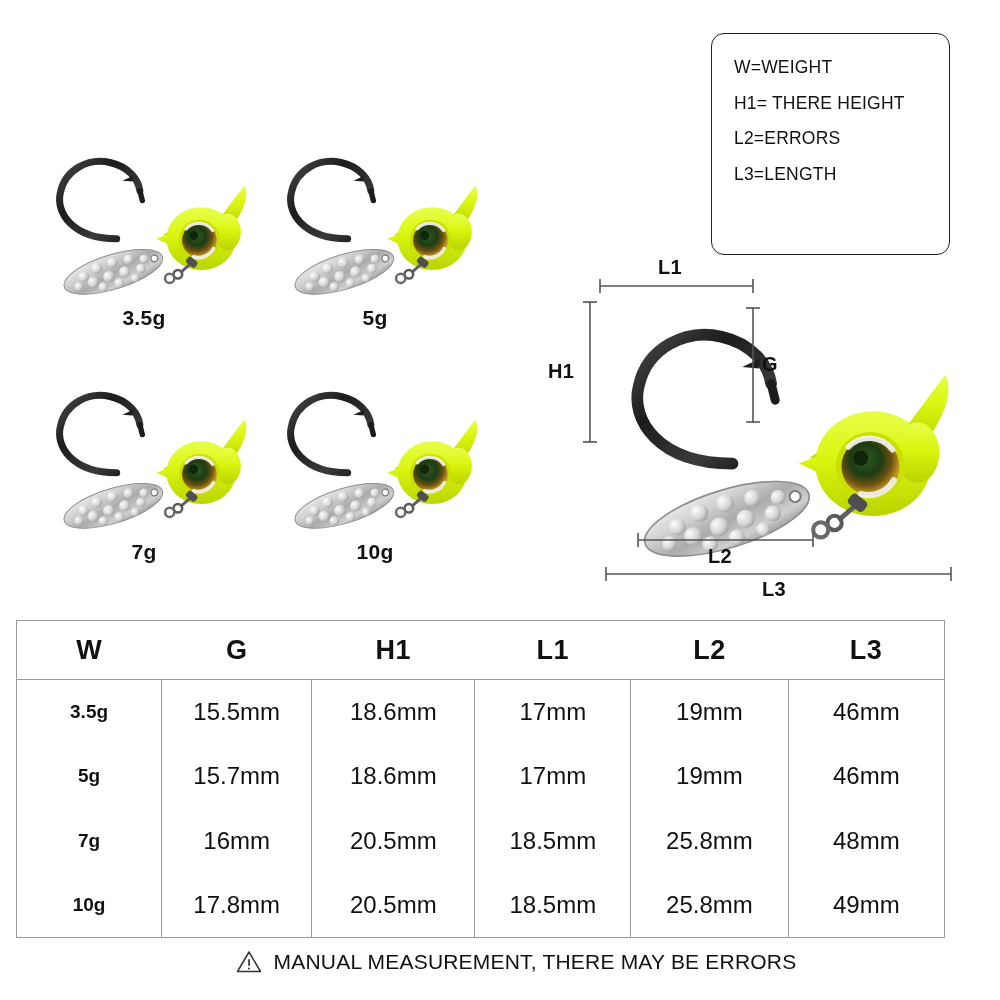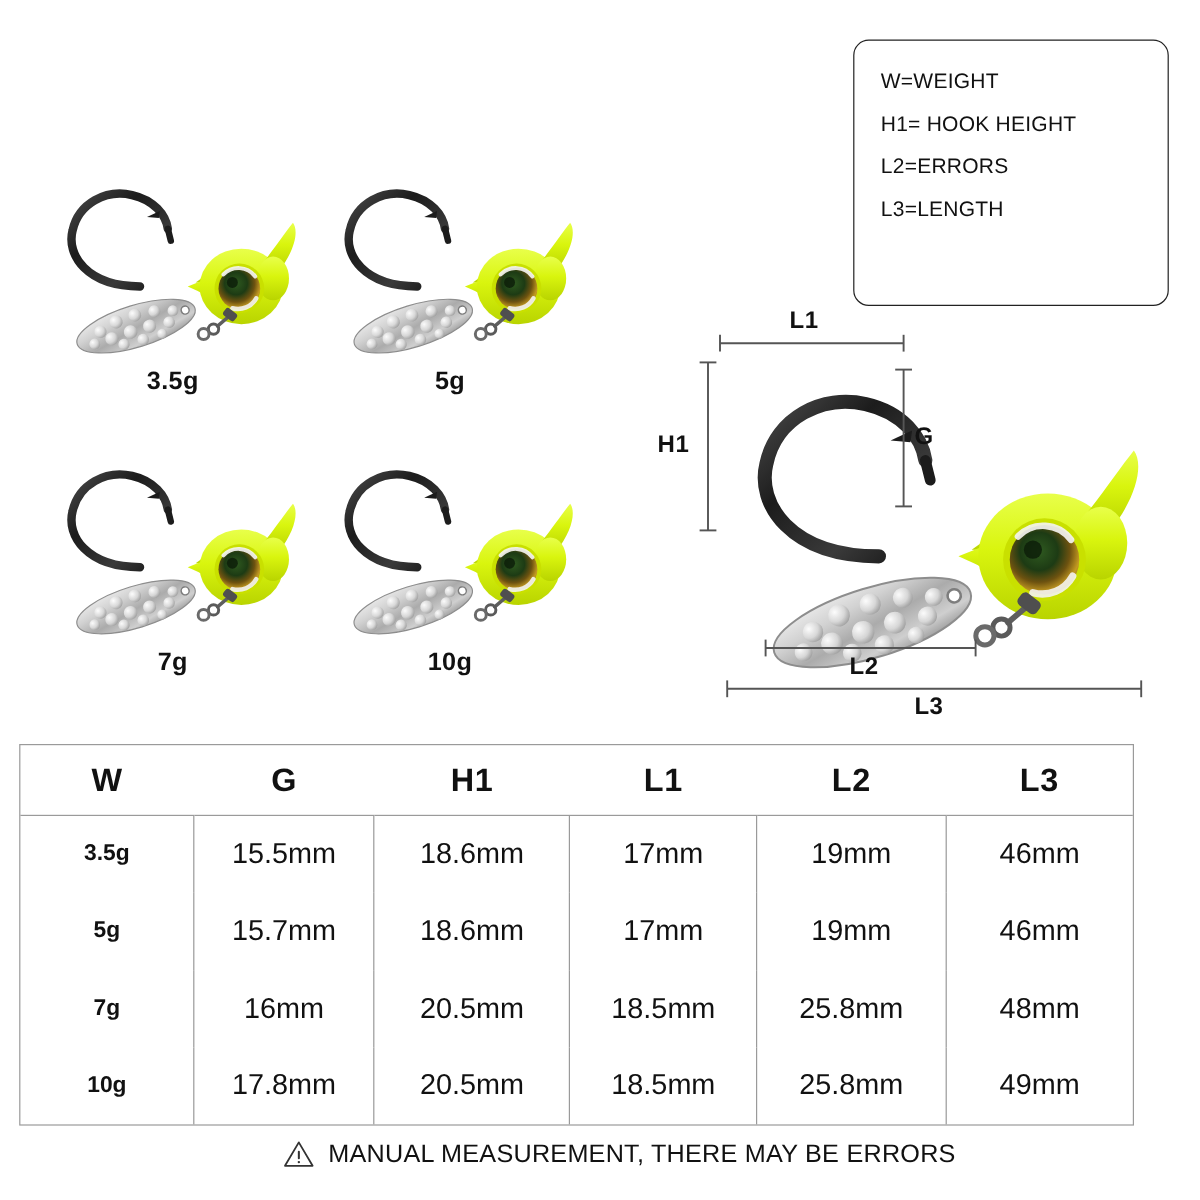--- a/index.html
+++ b/index.html
@@ -8,21 +8,21 @@
     background:#ffffff;
     font-family:"Liberation Sans",sans-serif;
     color:#111;
     position:relative;
     overflow:hidden;
   }
   .stage{position:absolute;inset:0;}
 
   
   .legend{
-    position:absolute;left:711px;top:33px;width:263px;height:222px;
+    position:absolute;left:711px;top:33px;width:239px;height:222px;
     border:1.6px solid #222;border-radius:13px;background:#fff;
     box-sizing:border-box;padding:16px 0 0 22px;
   }
   .legend-line{
     font-size:17.5px;line-height:35.5px;color:#111;letter-spacing:.2px;
     white-space:nowrap;
   }
 
   
   .lure-cell{position:absolute;}
@@ -168,21 +168,21 @@
           </g>
 
           <circle cx="160" cy="167" r="4" fill="#fff" stroke="#7d7d7d" stroke-width="1.5"></circle>
         </g>
       </g>
     </defs>
   </svg>
 
   <div class="legend">
     <div class="legend-line">W=WEIGHT</div>
-    <div class="legend-line">H1= HOOK HEIGHT</div>
+    <div class="legend-line">H1= THERE HEIGHT</div>
     <div class="legend-line">L2=ERRORS</div>
     <div class="legend-line">L3=LENGTH</div>
   </div>
 
   <div class="lure-cell" style="left:24px;top:128px;width:240px;height:215px;">
     <svg class="lure-art" width="240" height="175" viewBox="0 0 290 200">
       <use href="#lureArt"></use>
     </svg>
     <div class="lure-label" style="top:178px;">3.5g</div>
   </div>

